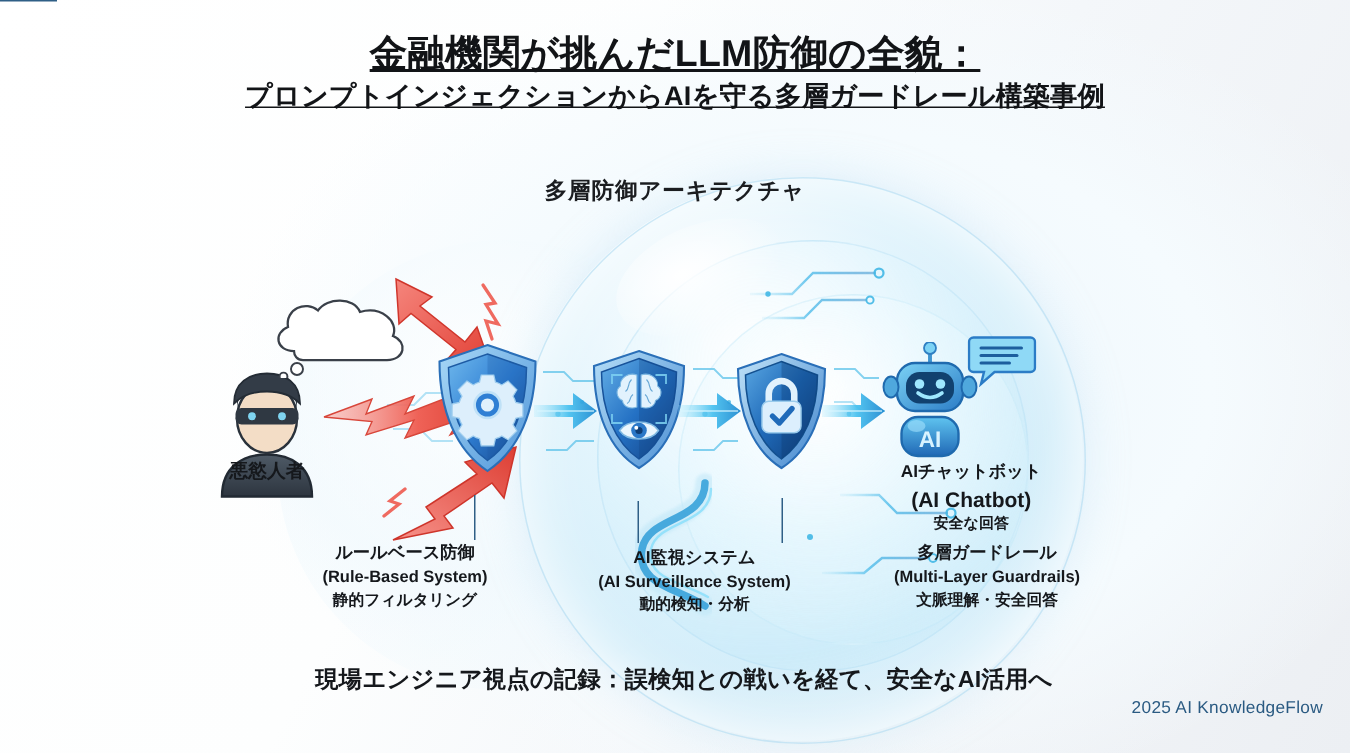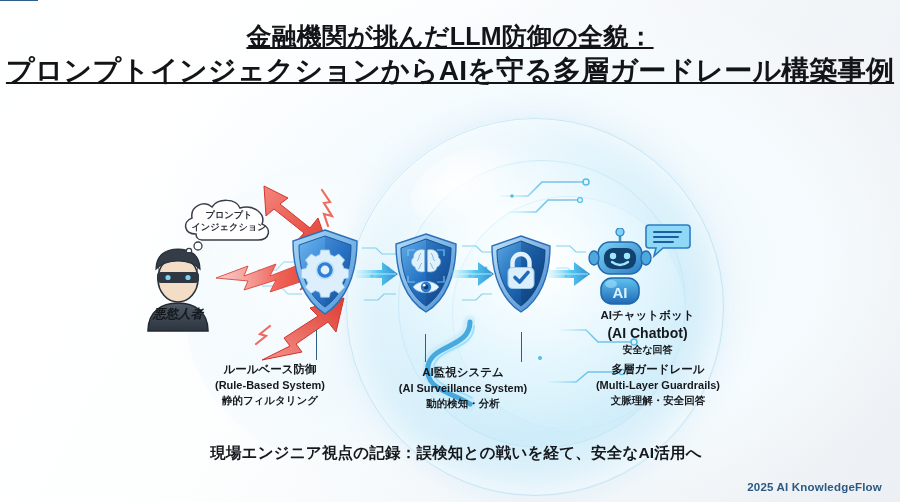--- a/index.html
+++ b/index.html
@@ -47,39 +47,39 @@
     background:radial-gradient(ellipse at 40% 40%, rgba(255,255,255,.95) 0%, rgba(255,255,255,0) 70%);
     transform:rotate(-22deg);
   }
 
   
   #title{
     position:absolute;left:0;right:0;top:20px;text-align:center;
     font-weight:bold;color:#121417;line-height:1.32;
     font-size:25px;letter-spacing:.2px;text-decoration:underline;
   }
-  #title .l2{display:block;font-size:28px;}
+  #title .l2{display:block;font-size:18px;}
   #subtitle{
     position:absolute;left:0;right:0;top:118px;text-align:center;
     font-weight:bold;font-size:15px;color:#1b1d20;letter-spacing:.6px;
   }
   #tagline{
     position:absolute;left:0;right:0;top:443px;text-align:center;
     font-weight:bold;font-size:15.5px;color:#15181c;letter-spacing:.2px;margin-left:12px;
   }
   #footer{
-    position:absolute;right:18px;bottom:9px;
-    font-size:11.5px;font-weight:bold;color:#2a5a82;letter-spacing:.2px;
+    position:absolute;right:18px;bottom:24px;
+    font-size:11.5px;font-weight:normal;color:#2a5a82;letter-spacing:.2px;
   }
 
   
   #attacker{position:absolute;left:142px;top:245px;width:72px;height:90px;}
   #attacker-label{
     position:absolute;left:128px;top:306px;width:100px;text-align:center;
-    font-size:12.5px;font-weight:bold;color:#15181c;font-style:italic;
+    font-size:12.5px;font-weight:bold;color:#15181c;
   }
   #thought{position:absolute;left:178px;top:196px;width:102px;height:56px;}
   #thought-text{
     position:absolute;left:180px;top:209px;width:98px;text-align:center;
     font-size:9.2px;font-weight:bold;color:#2b2f35;line-height:1.35;
   }
 
   
   .shield{position:absolute;}
   #sh1{left:290px;top:228px;width:70px;height:88px;}
@@ -250,24 +250,20 @@
 
   <svg id="thought" viewBox="0 0 102 56">
     <g fill="#ffffff" stroke="#3a4049" stroke-width="1.5">
       <path d="M18 38 C6 38 4 26 14 22 C12 10 26 4 34 11 C40 2 58 2 62 12 C76 8 88 18 84 28 C94 32 92 44 80 44 L24 44 C20 44 18 41 18 38 Z"></path>
     </g>
     <g fill="#ffffff" stroke="#3a4049" stroke-width="1.3">
       <circle cx="20" cy="50" r="4"></circle>
       <circle cx="11" cy="55" r="2.6"></circle>
     </g>
   </svg>
-  <div id="thought-text">
-    <span>プロンプト</span><br>
-    <span>インジェクション</span>
-  </div>
 
   <svg class="shield" id="sh1" viewBox="0 0 70 88">
     <defs>
       <linearGradient id="s1a" x1="0" y1="0" x2="1" y2="1">
         <stop offset="0%" stop-color="#6fb8ec"></stop>
           <stop offset="50%" stop-color="#2f7fd4"></stop>
           <stop offset="100%" stop-color="#16468a"></stop>
       </linearGradient>
       <linearGradient id="s1b" x1="0" y1="0" x2="1" y2="1">
         <stop offset="0%" stop-color="#a8d8f6"></stop>
@@ -405,20 +401,21 @@
 
   <div class="lead" id="lead1"></div>
   <div class="lead" id="lead2"></div>
   <div class="lead" id="lead3"></div>
   <div id="lead3b"></div>
 
   <div id="title">
     <span class="l1">金融機関が挑んだLLM防御の全貌：</span>
     <span class="l2">プロンプトインジェクションからAIを守る多層ガードレール構築事例</span>
   </div>
+  <div id="subtitle">多層防御アーキテクチャ</div>
 
   <div class="cap" id="cap1">
     <span class="jp">ルールベース防御</span>
     <span class="en">(Rule-Based System)</span>
     <span class="sub">静的フィルタリング</span>
   </div>
   <div class="cap" id="cap2">
     <span class="jp">AI監視システム</span>
     <span class="en">(AI Surveillance System)</span>
     <span class="sub">動的検知・分析</span>

